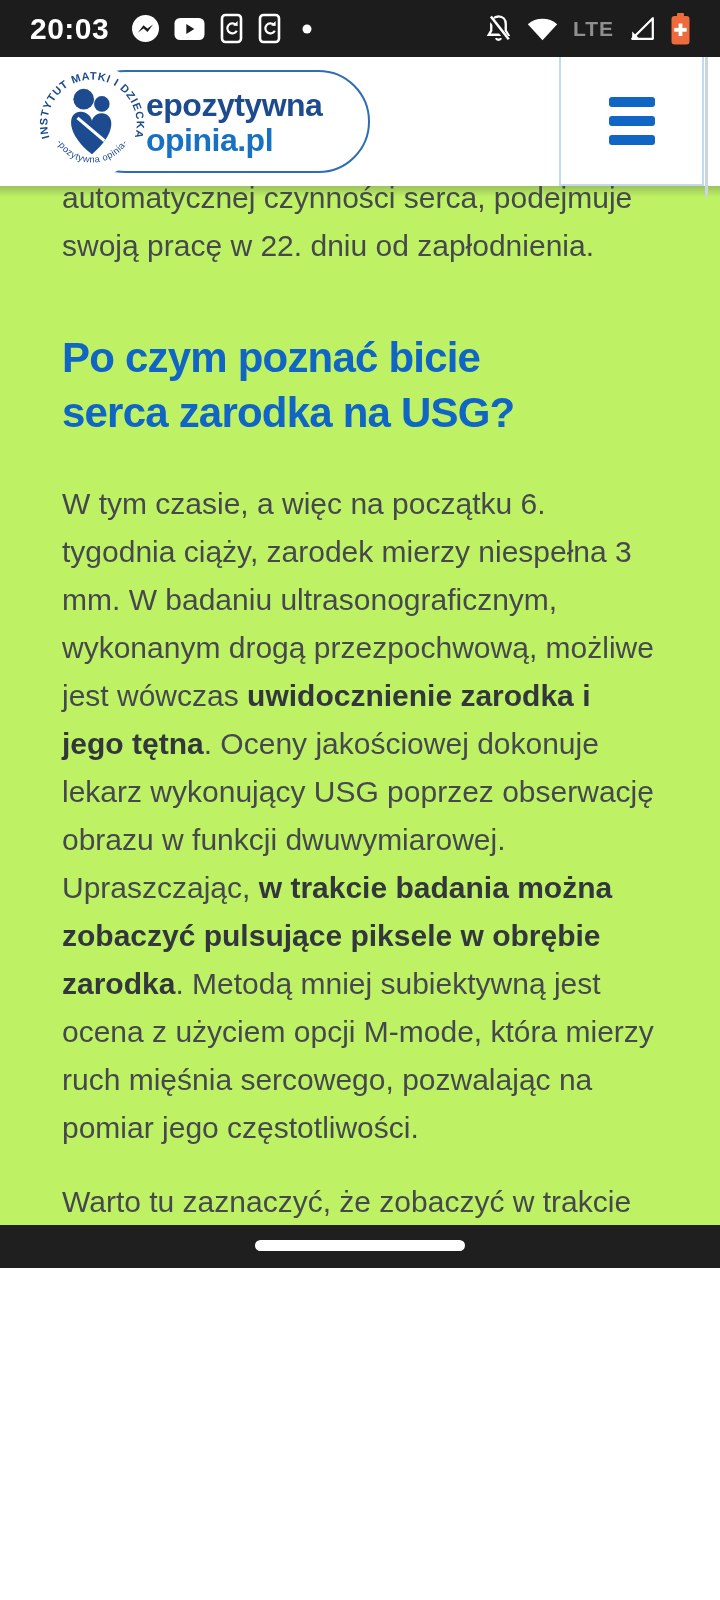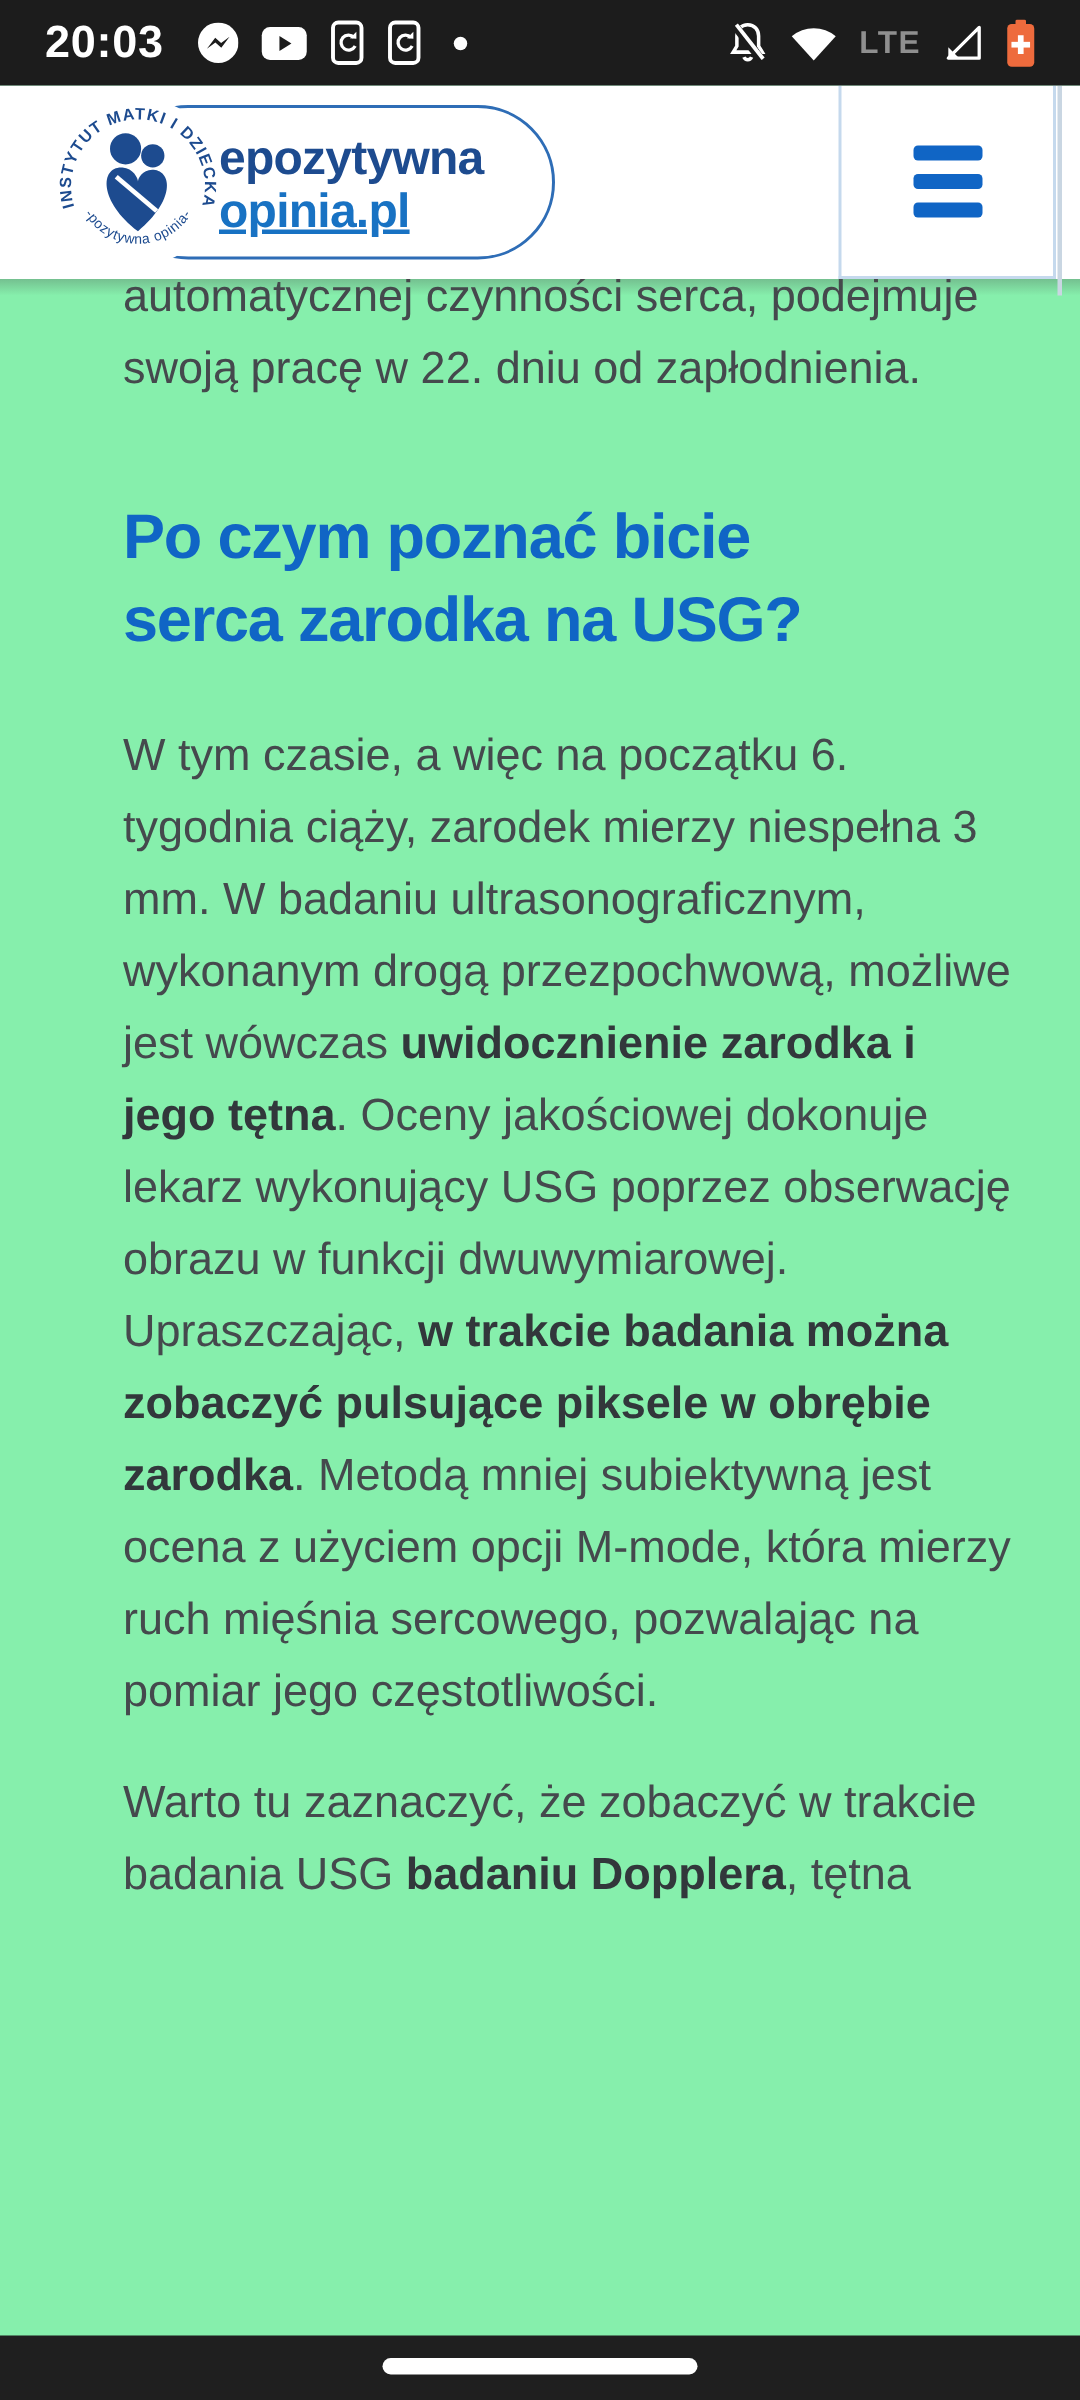--- a/index.html
+++ b/index.html
@@ -1,39 +1,39 @@
 <!DOCTYPE html>
 <html><head>
 <meta charset="utf-8">
 <style>
   * { margin:0; padding:0; box-sizing:border-box; }
   html,body { width:720px; height:1600px; }
   body { font-family:"Liberation Sans","DejaVu Sans",sans-serif; background:#ffffff; overflow:hidden; }
-  .screen { position:relative; width:720px; height:1600px; background:#86efac; overflow:hidden;padding-left:20px; }
+  .screen { position:relative; width:720px; height:1268px; background:#bef264; overflow:hidden; }
 
   
   .status-bar { position:absolute; top:0; left:0; width:720px; height:57px; background:#1c1c1c;
     display:flex; align-items:center; justify-content:space-between; padding:0 30px; z-index:80; }
   .sb-left, .sb-right { display:flex; align-items:center; gap:15px; }
   .sb-time { color:#ffffff; font-size:30px; font-weight:600; letter-spacing:0.5px; margin-right:8px; }
   .sb-lte { color:#8f8f8f; font-size:21px; font-weight:700; letter-spacing:1px; }
   .sb-icon { display:flex; align-items:center; }
 
   
   .header { position:absolute; top:57px; left:0; width:720px; height:129px; background:#ffffff; z-index:50; }
   .header-shadow { position:absolute; top:186px; left:0; width:720px; height:11px; z-index:49;
     background:linear-gradient(to bottom, rgba(70,70,70,0.28), rgba(70,70,70,0)); }
   .logo { position:absolute; left:0; top:0; width:400px; height:129px; display:block; cursor:pointer; }
   .logo-pill { position:absolute; left:74px; top:13px; width:296px; height:103px;
     border:2.5px solid #2e6db6; border-radius:54px; }
   .logo-badge { position:absolute; left:36px; top:8px; width:112px; height:112px; }
   .brand { position:absolute; left:146px; top:32px; width:196px; text-align:left; line-height:1.05;
     font-weight:700; font-size:32px; letter-spacing:-0.5px; white-space:nowrap; }
   .brand-l1 { display:block; color:#1d4b8f; }
-  .brand-l2 { display:block; color:#1872c3; margin-top:1px;text-decoration:underline; }
+  .brand-l2 { display:block; color:#1872c3; margin-top:1px; }
   .menu-cell { position:absolute; left:559px; top:0; width:145px; height:129px;
     border-left:2px solid #c5d9ed; border-right:2px solid #c5d9ed; border-bottom:2px solid #c5d9ed;
     display:flex; flex-direction:column; align-items:center; justify-content:center; gap:9px; cursor:pointer; }
   .menu-bar { width:46px; height:10px; border-radius:3px; background:#1065c5; }
   .edge-scrollbar { position:absolute; right:12px; top:57px; width:3px; height:140px; background:#c9d6e2; z-index:60; }
 
   
   .article { position:relative; padding:174px 62px 0 62px; width:720px; }
   .article p { font-size:30px; line-height:48px; color:#45494d; margin:0 0 26px 0; }
   .article p .rt-b { font-weight:700; color:#32373b; }

